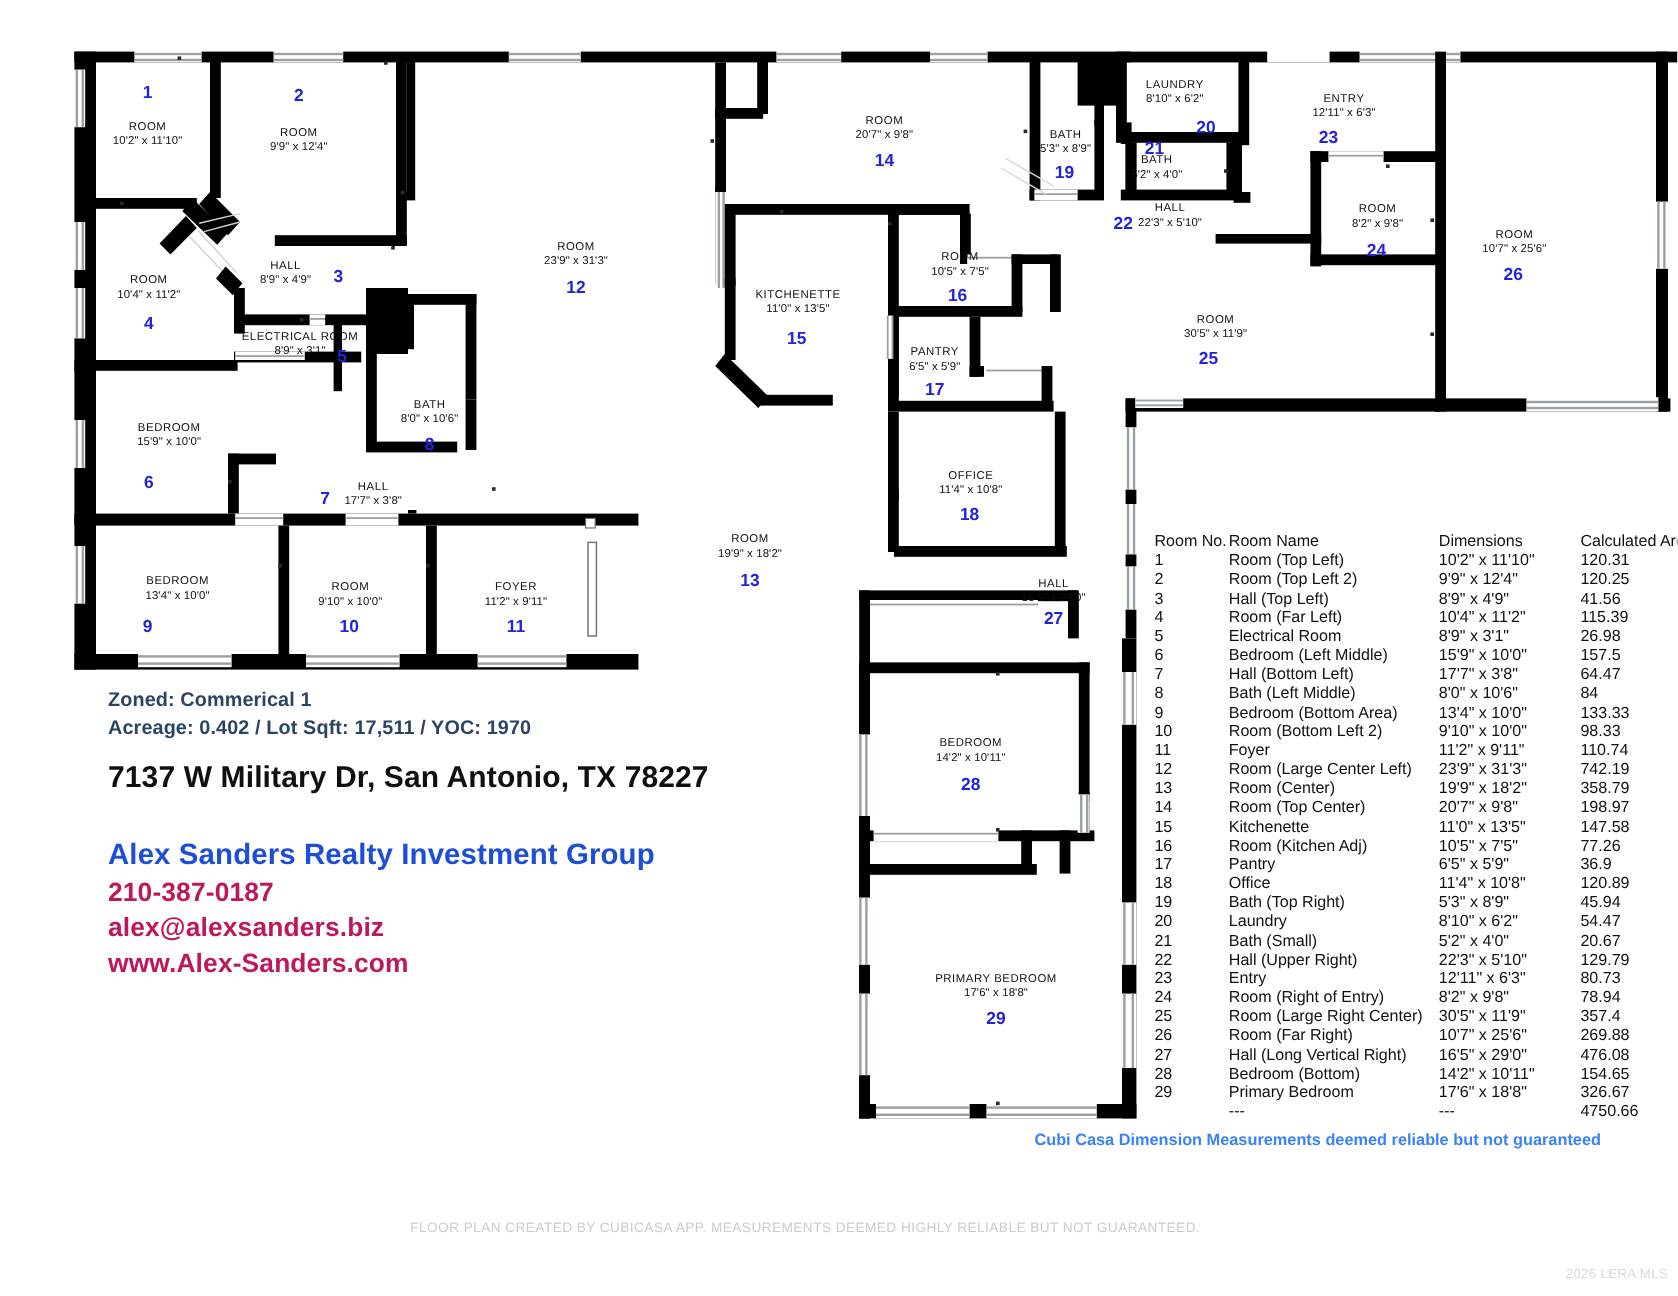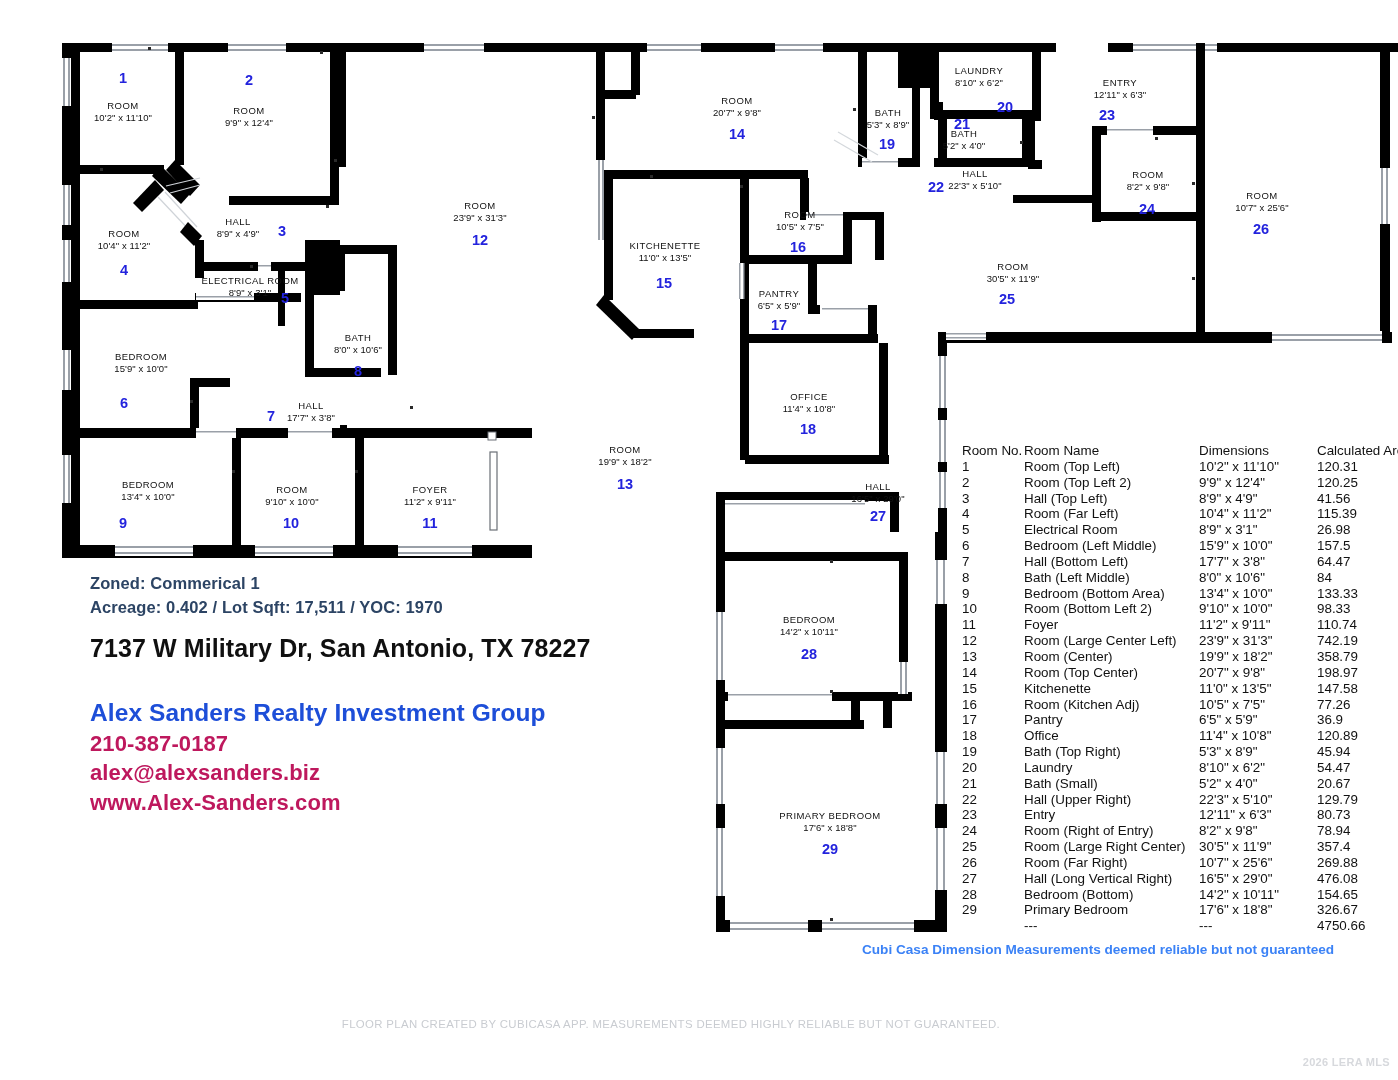--- a/index.html
+++ b/index.html
@@ -141,21 +141,21 @@
     text-align: center;
     font-size: 11.4px;
     letter-spacing: 0.35px;
     color: #c9ccd1;
     margin-left: 40px;
   }
   #mls-footer {
     position: absolute;
     right: 8px; top: 1056px;
     font-size: 11px;
-    font-weight: bold;
+    font-weight: normal;
     letter-spacing: 0.3px;
     color: #d7d9dd;
     text-align: center;
   }
 </style>
 </head>
 <body>
 
 <div id="page">
 

